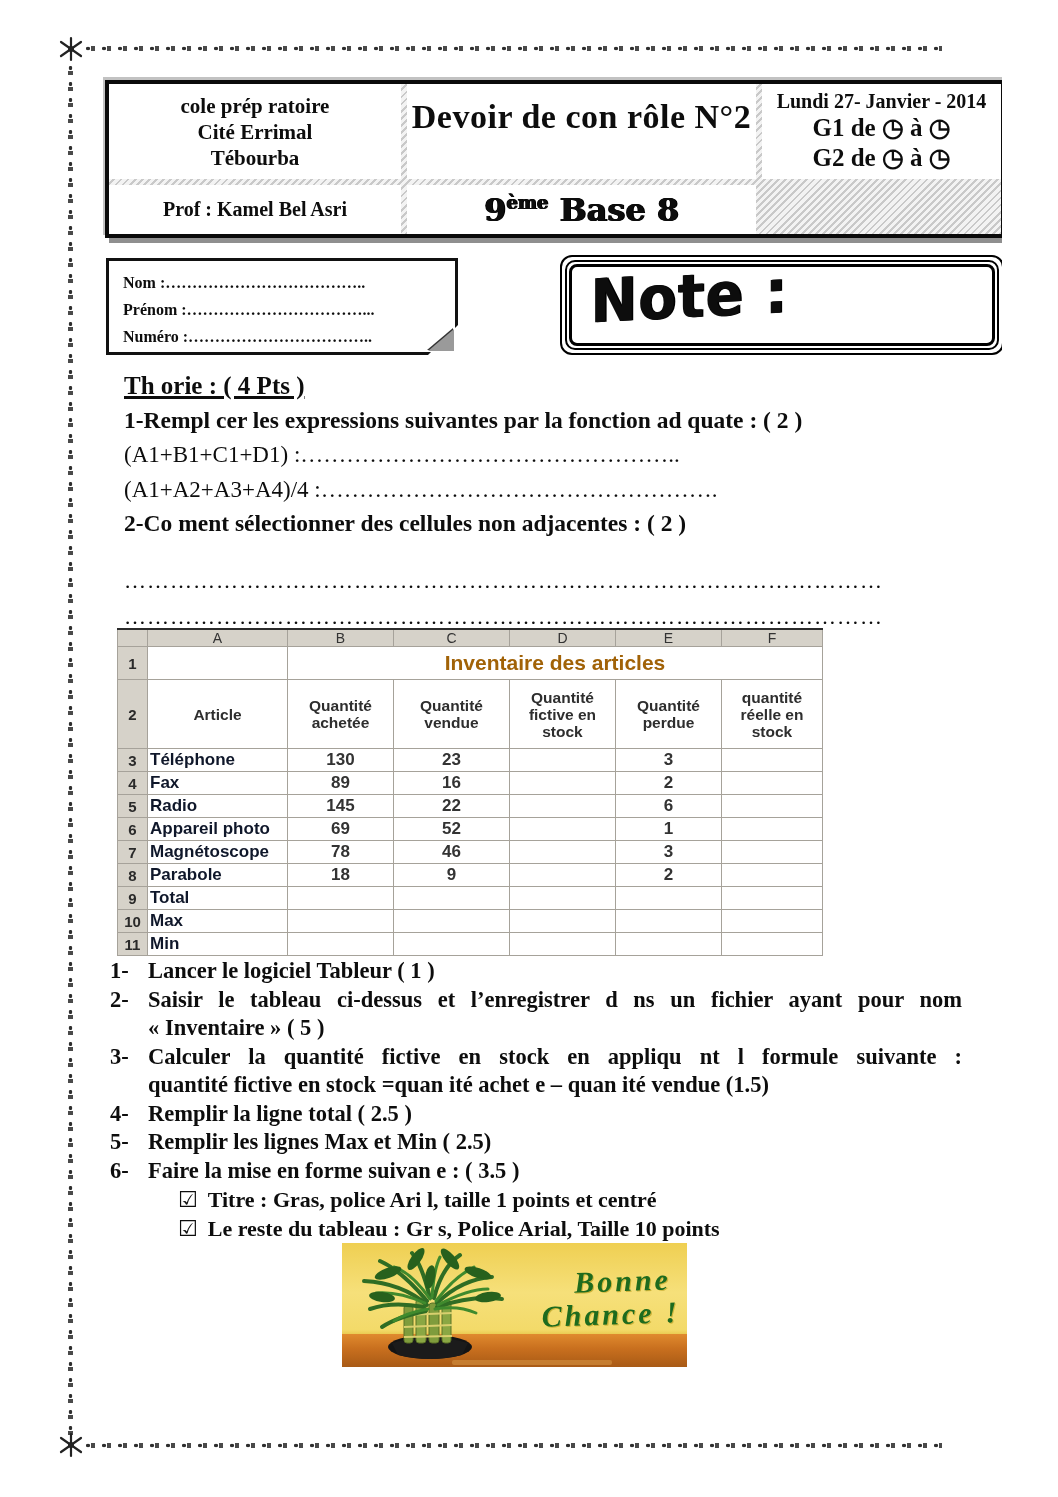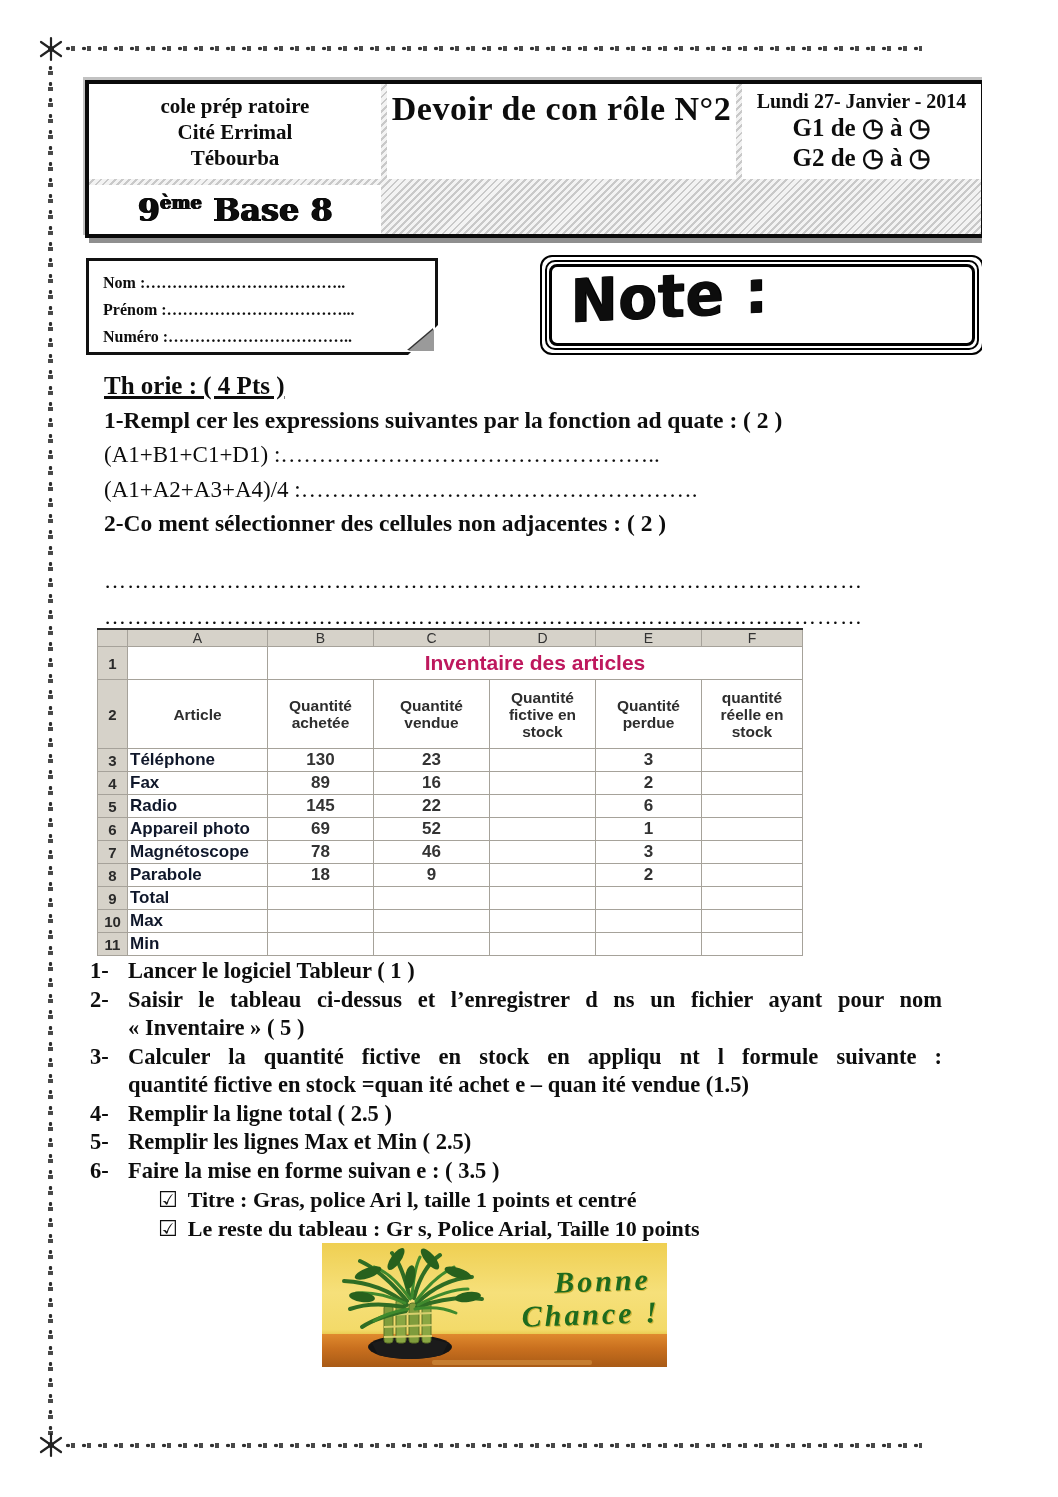--- a/index.html
+++ b/index.html
@@ -1,17 +1,17 @@
 <!DOCTYPE html>
 <html><head>
 <meta charset="utf-8">
 <style>
   html,body{margin:0;padding:0;background:#ffffff;}
   #page{position:relative;width:982px;height:1497px;background:#fff;overflow:hidden;
-        font-family:"Liberation Serif",serif;color:#0d0d0d;}
+        font-family:"Liberation Serif",serif;color:#0d0d0d;margin-left:20px;}
 
   
   .b-strip{position:absolute;background-repeat:repeat;}
   .b-h{height:5px;left:60px;right:60px;
        background-image:
          radial-gradient(circle at 8px 2.5px,#2e2e2e 1.7px,transparent 2.1px),
          repeating-linear-gradient(90deg,transparent 0 11px,#4a4a4a 11px 15px,transparent 15px 16px);
        background-size:16px 5px,16px 5px;}
   .b-v{width:5px;top:60px;bottom:62px;
        background-image:
@@ -23,21 +23,21 @@
 
   
   .hdr-box{position:absolute;left:85px;top:80px;width:892px;height:150px;
            border:4px solid #0a0a0a;box-shadow:4px 5px 0 #8f8f8f,-2px -3px 0 #c2c2c2;
            display:grid;grid-template-columns:292px 349px 1fr;grid-template-rows:95px 1fr;
            gap:6px;background:repeating-linear-gradient(135deg,#c9c9c9 0 2px,#f3f3f3 2px 5px);}
   .hdr-cell{background:#fff;display:flex;flex-direction:column;align-items:center;justify-content:center;}
   .school-line{font-weight:bold;font-size:21px;line-height:26px;text-align:center;}
   .prof{font-weight:bold;font-size:20px;}
   .devoir-title{font-weight:bold;font-size:34px;letter-spacing:.5px;align-self:center;margin-top:2px;}
-  .cell-title{justify-content:flex-start;padding-top:4px;}
+  .cell-title{justify-content:flex-start;padding-top:12px;}
   .informatique{font-family:"DejaVu Sans",sans-serif;font-weight:900;font-size:31px;letter-spacing:2px;
                 text-transform:uppercase;display:block;}
   .informatique::first-letter{font-size:38px;}
   .date-line{font-weight:bold;font-size:20px;}
   .g-line{font-weight:bold;font-size:25px;line-height:30px;}
   .classe{font-weight:bold;font-size:32px;font-family:"DejaVu Serif",serif;
           text-shadow:1px 0 #000, -0.5px 0 #000;}
   .classe sup{font-size:18px;}
 
   
@@ -68,21 +68,21 @@
 
   
   .sheet-wrap{position:absolute;left:97px;top:628px;}
   table.sheet{border-collapse:collapse;table-layout:fixed;width:705px;background:#fff;
               font-family:"Liberation Sans",sans-serif;border-top:2px solid #2b2b2b;}
   table.sheet td{border:1px solid #a6a29a;overflow:hidden;padding:0 2px;}
   td.hd{background:#d6d2c9;border:1px solid;border-color:#f7f5f0 #87836f #87836f #f7f5f0;
         color:#2a2a2a;font-weight:bold;text-align:center;font-size:15px;}
   tr.r-let{height:17px;} tr.r-let td.hd{font-size:14px;font-weight:normal;color:#333;}
   tr.r-title{height:33px;} tr.r-hdr{height:69px;} tr.r-data{height:23px;}
-  td.title-cell{font-size:21px;font-weight:bold;text-align:center;color:#be185d;}
+  td.title-cell{font-size:21px;font-weight:bold;text-align:center;color:#a16207;}
   td.hdr2{font-size:15.5px;font-weight:bold;text-align:center;color:#2e2e2e;
           white-space:normal;line-height:17px;}
   td.cA{font-size:17px;font-weight:bold;color:#0f172a;text-align:left;padding-left:5px;white-space:nowrap;}
   td.cnum{font-size:17px;font-weight:bold;color:#333;text-align:center;}
 
   
   .tasks{position:absolute;left:90px;top:957px;width:852px;}
   .task{display:flex;font-weight:bold;font-size:22.5px;line-height:28.5px;}
   .task .tnum{width:38px;flex:none;}
   .task .tbody{flex:1;}
@@ -151,20 +151,23 @@
       <div class="school-line">Cité Errimal</div>
       <div class="school-line">Tébourba</div>
     </div>
     <div class="hdr-cell cell-title">
       <div class="devoir-title">Devoir de con rôle N°2</div>
     </div>
     <div class="hdr-cell">
       <div class="date-line">Lundi 27- Janvier - 2014</div>
       <div class="g-line">G1 de ◷ à ◷</div>
       <div class="g-line">G2 de ◷ à ◷</div>
+    </div>
+    <div class="hdr-cell">
+      <div class="prof">Prof : Kamel Bel Asri</div>
     </div>
     <div class="hdr-cell">
       <div class="classe"><span>9</span><sup>ème</sup><span> Base 8</span></div>
     </div>
   </div>
 
   <div class="stu-box">
     <div class="stu-line">Nom :………………………………..</div>
     <div class="stu-line">Prénom :……………………………...</div>
     <div class="stu-line">Numéro :……………………………..</div>

